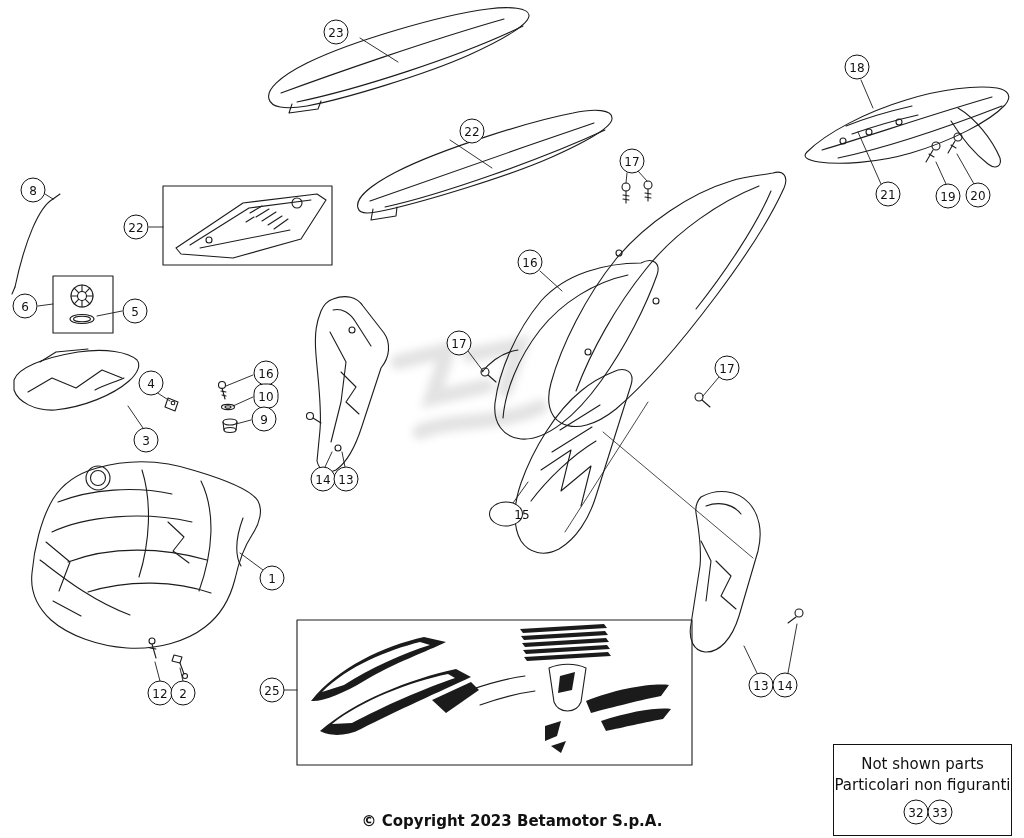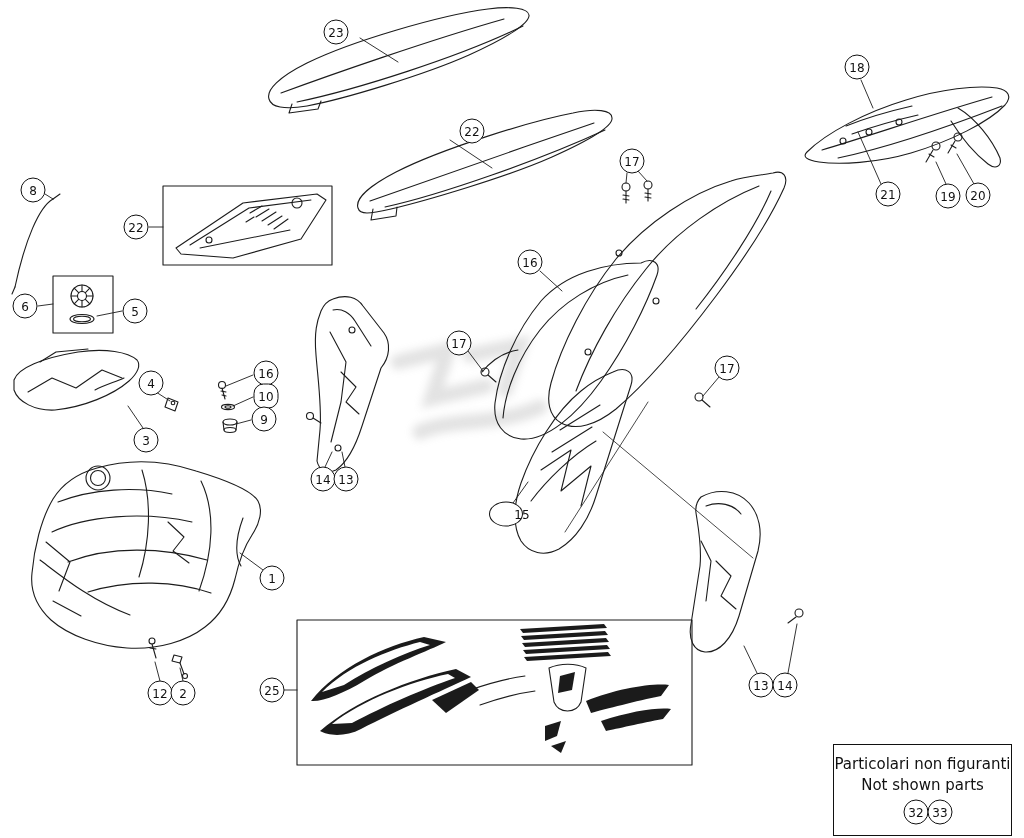--- a/index.html
+++ b/index.html
@@ -375,17 +375,18 @@
   </div>
       <div class="callout" style="left: 916px; top: 812px;">
     <span class="callout-num">32</span>
   </div>
       <div class="callout" style="left: 940px; top: 812px;">
     <span class="callout-num">33</span>
   </div>
     </div>
 
   <div class="not-shown-box">
+    <div class="line">Not shown parts</div>
     <div class="line">Particolari non figuranti</div>
-    <div class="line">Not shown parts</div>
-  </div>
-
+  </div>
+
+  <div class="copyright">© Copyright 2023 Betamotor S.p.A.</div>
 </div>
 
 </body></html>

